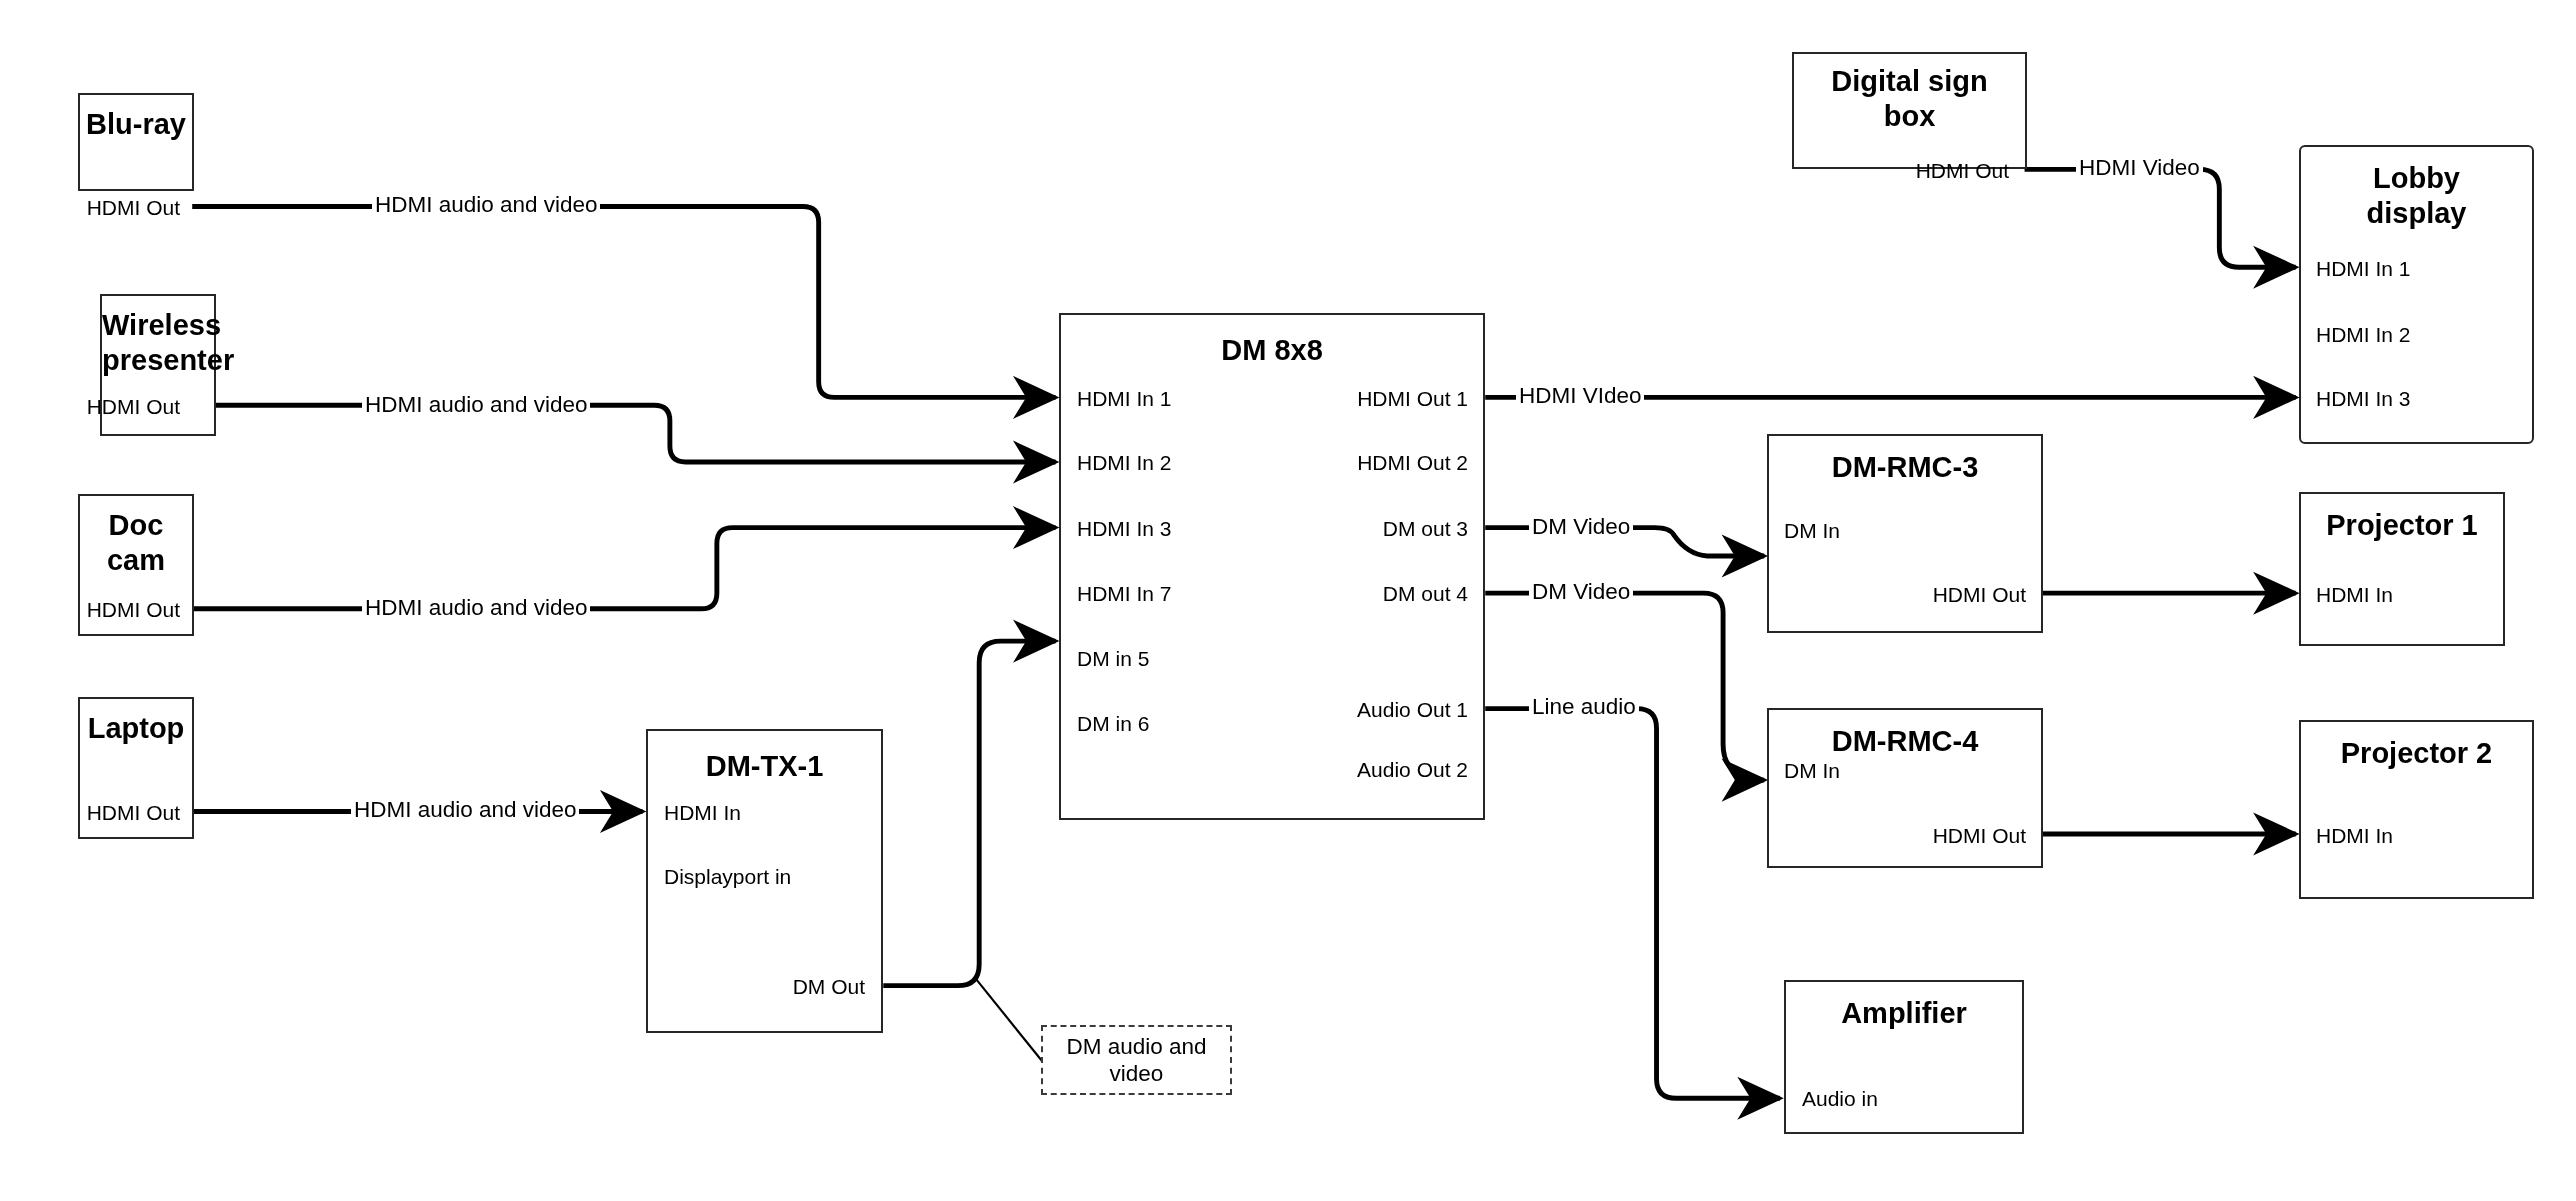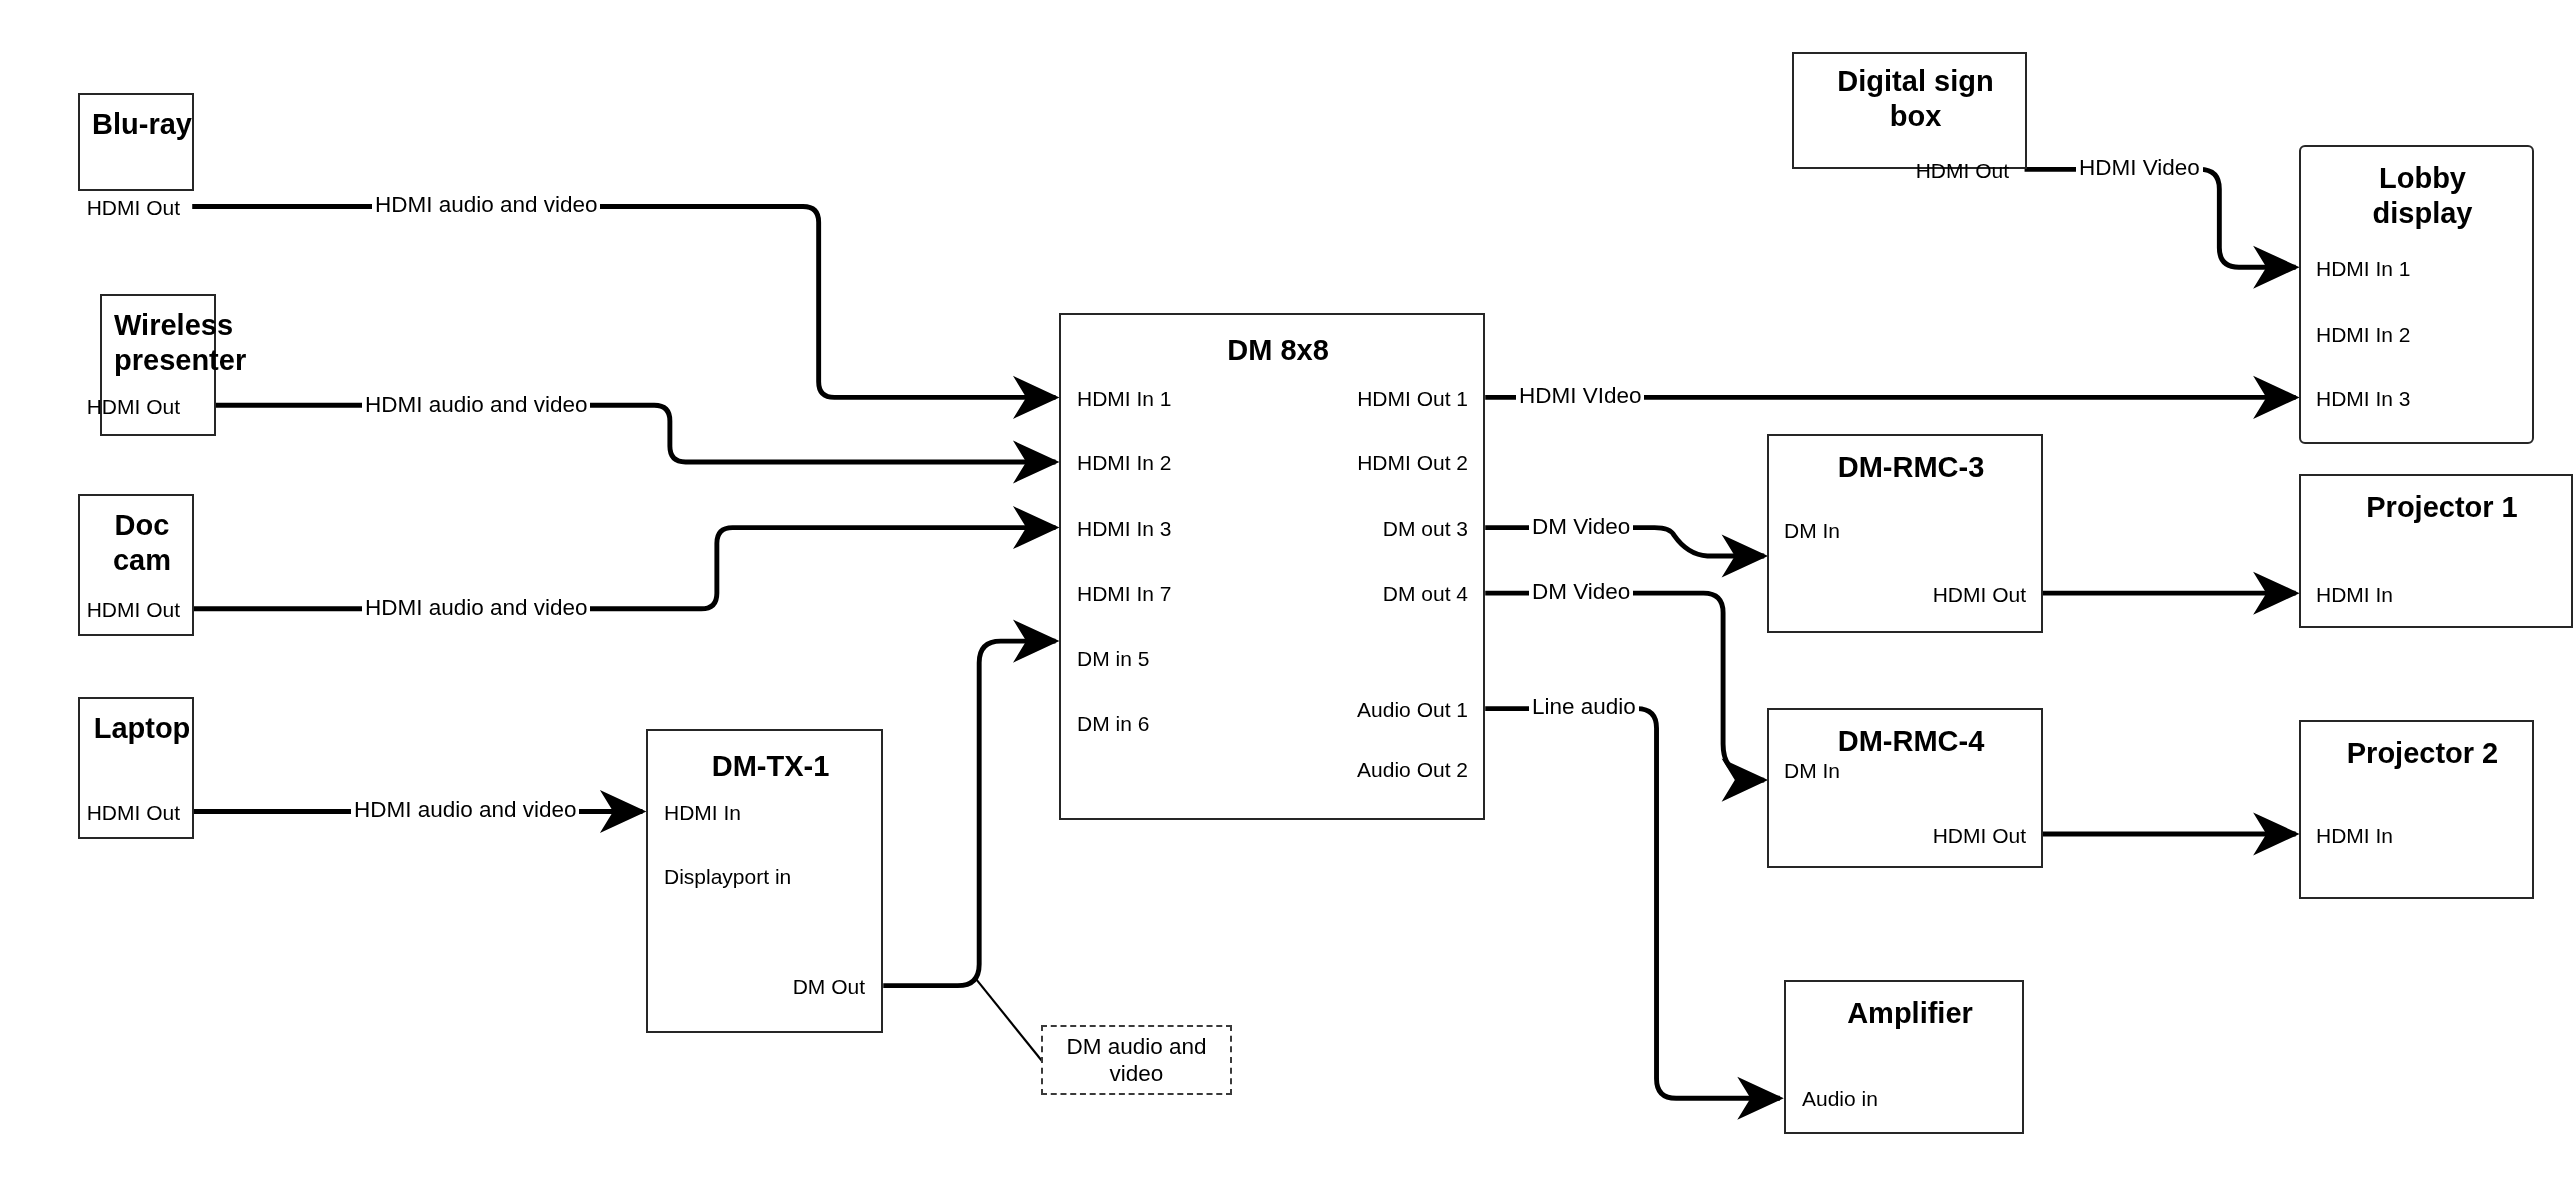--- a/index.html
+++ b/index.html
@@ -1,19 +1,19 @@
 <!DOCTYPE html>
 <html><head>
 <meta charset="utf-8">
 <style>
   html,body{margin:0;padding:0;background:#ffffff;}
   body{font-family:"Liberation Sans", sans-serif;color:#000;}
   #stage{position:relative;width:2576px;height:1201px;background:#fff;overflow:hidden;}
   svg#wires{position:absolute;left:0;top:0;width:2576px;height:1201px;pointer-events:none;}
-  .node{position:absolute;box-sizing:border-box;border:2.9px solid #262626;background:#fff;padding-left:12px;}
+  .node{position:absolute;box-sizing:border-box;border:2.9px solid #262626;background:#fff;}
   .node .title{font-weight:bold;text-align:center;font-size:29px;line-height:35px;}
   .port{font-size:21px;line-height:33px;white-space:nowrap;}
   .port.left{text-align:left;}
   .port.right{text-align:right;}
   .edge-label{position:absolute;font-size:22.5px;line-height:26.4px;color:#000;background:#fff;white-space:nowrap;padding:0 2.9px;text-align:center;}
   .dashed-note{position:absolute;box-sizing:border-box;border:2px dashed #3a3a3a;background:#fff;
                font-size:22.5px;line-height:27.4px;text-align:center;display:flex;align-items:center;justify-content:center;}
 </style>
 </head>
 <body>
@@ -120,21 +120,21 @@
   </div>
   <div class="port left" style="position:absolute;left:1784px;top:514px;">DM In</div>
   <div class="port right" style="position:absolute;left:1767px;top:578px;width:259px;">HDMI Out</div>
 
   <div class="node" style="left:1767px;top:708px;width:276px;height:160px;">
     <div class="title" style="margin-top:13.7px;">DM-RMC-4</div>
   </div>
   <div class="port left" style="position:absolute;left:1784px;top:754px;">DM In</div>
   <div class="port right" style="position:absolute;left:1767px;top:819px;width:259px;">HDMI Out</div>
 
-  <div class="node" style="left:2299px;top:474px;width:274px;height:154px;">
+  <div class="node" style="left:2299px;top:492px;width:206px;height:154px;">
     <div class="title" style="margin-top:13.7px;">Projector 1</div>
   </div>
   <div class="port left" style="position:absolute;left:2316px;top:578px;">HDMI In</div>
 
   <div class="node" style="left:2299px;top:720px;width:235px;height:179px;">
     <div class="title" style="margin-top:13.7px;">Projector 2</div>
   </div>
   <div class="port left" style="position:absolute;left:2316px;top:819px;">HDMI In</div>
 
   <div class="node" style="left:1784px;top:980px;width:240px;height:154px;">

